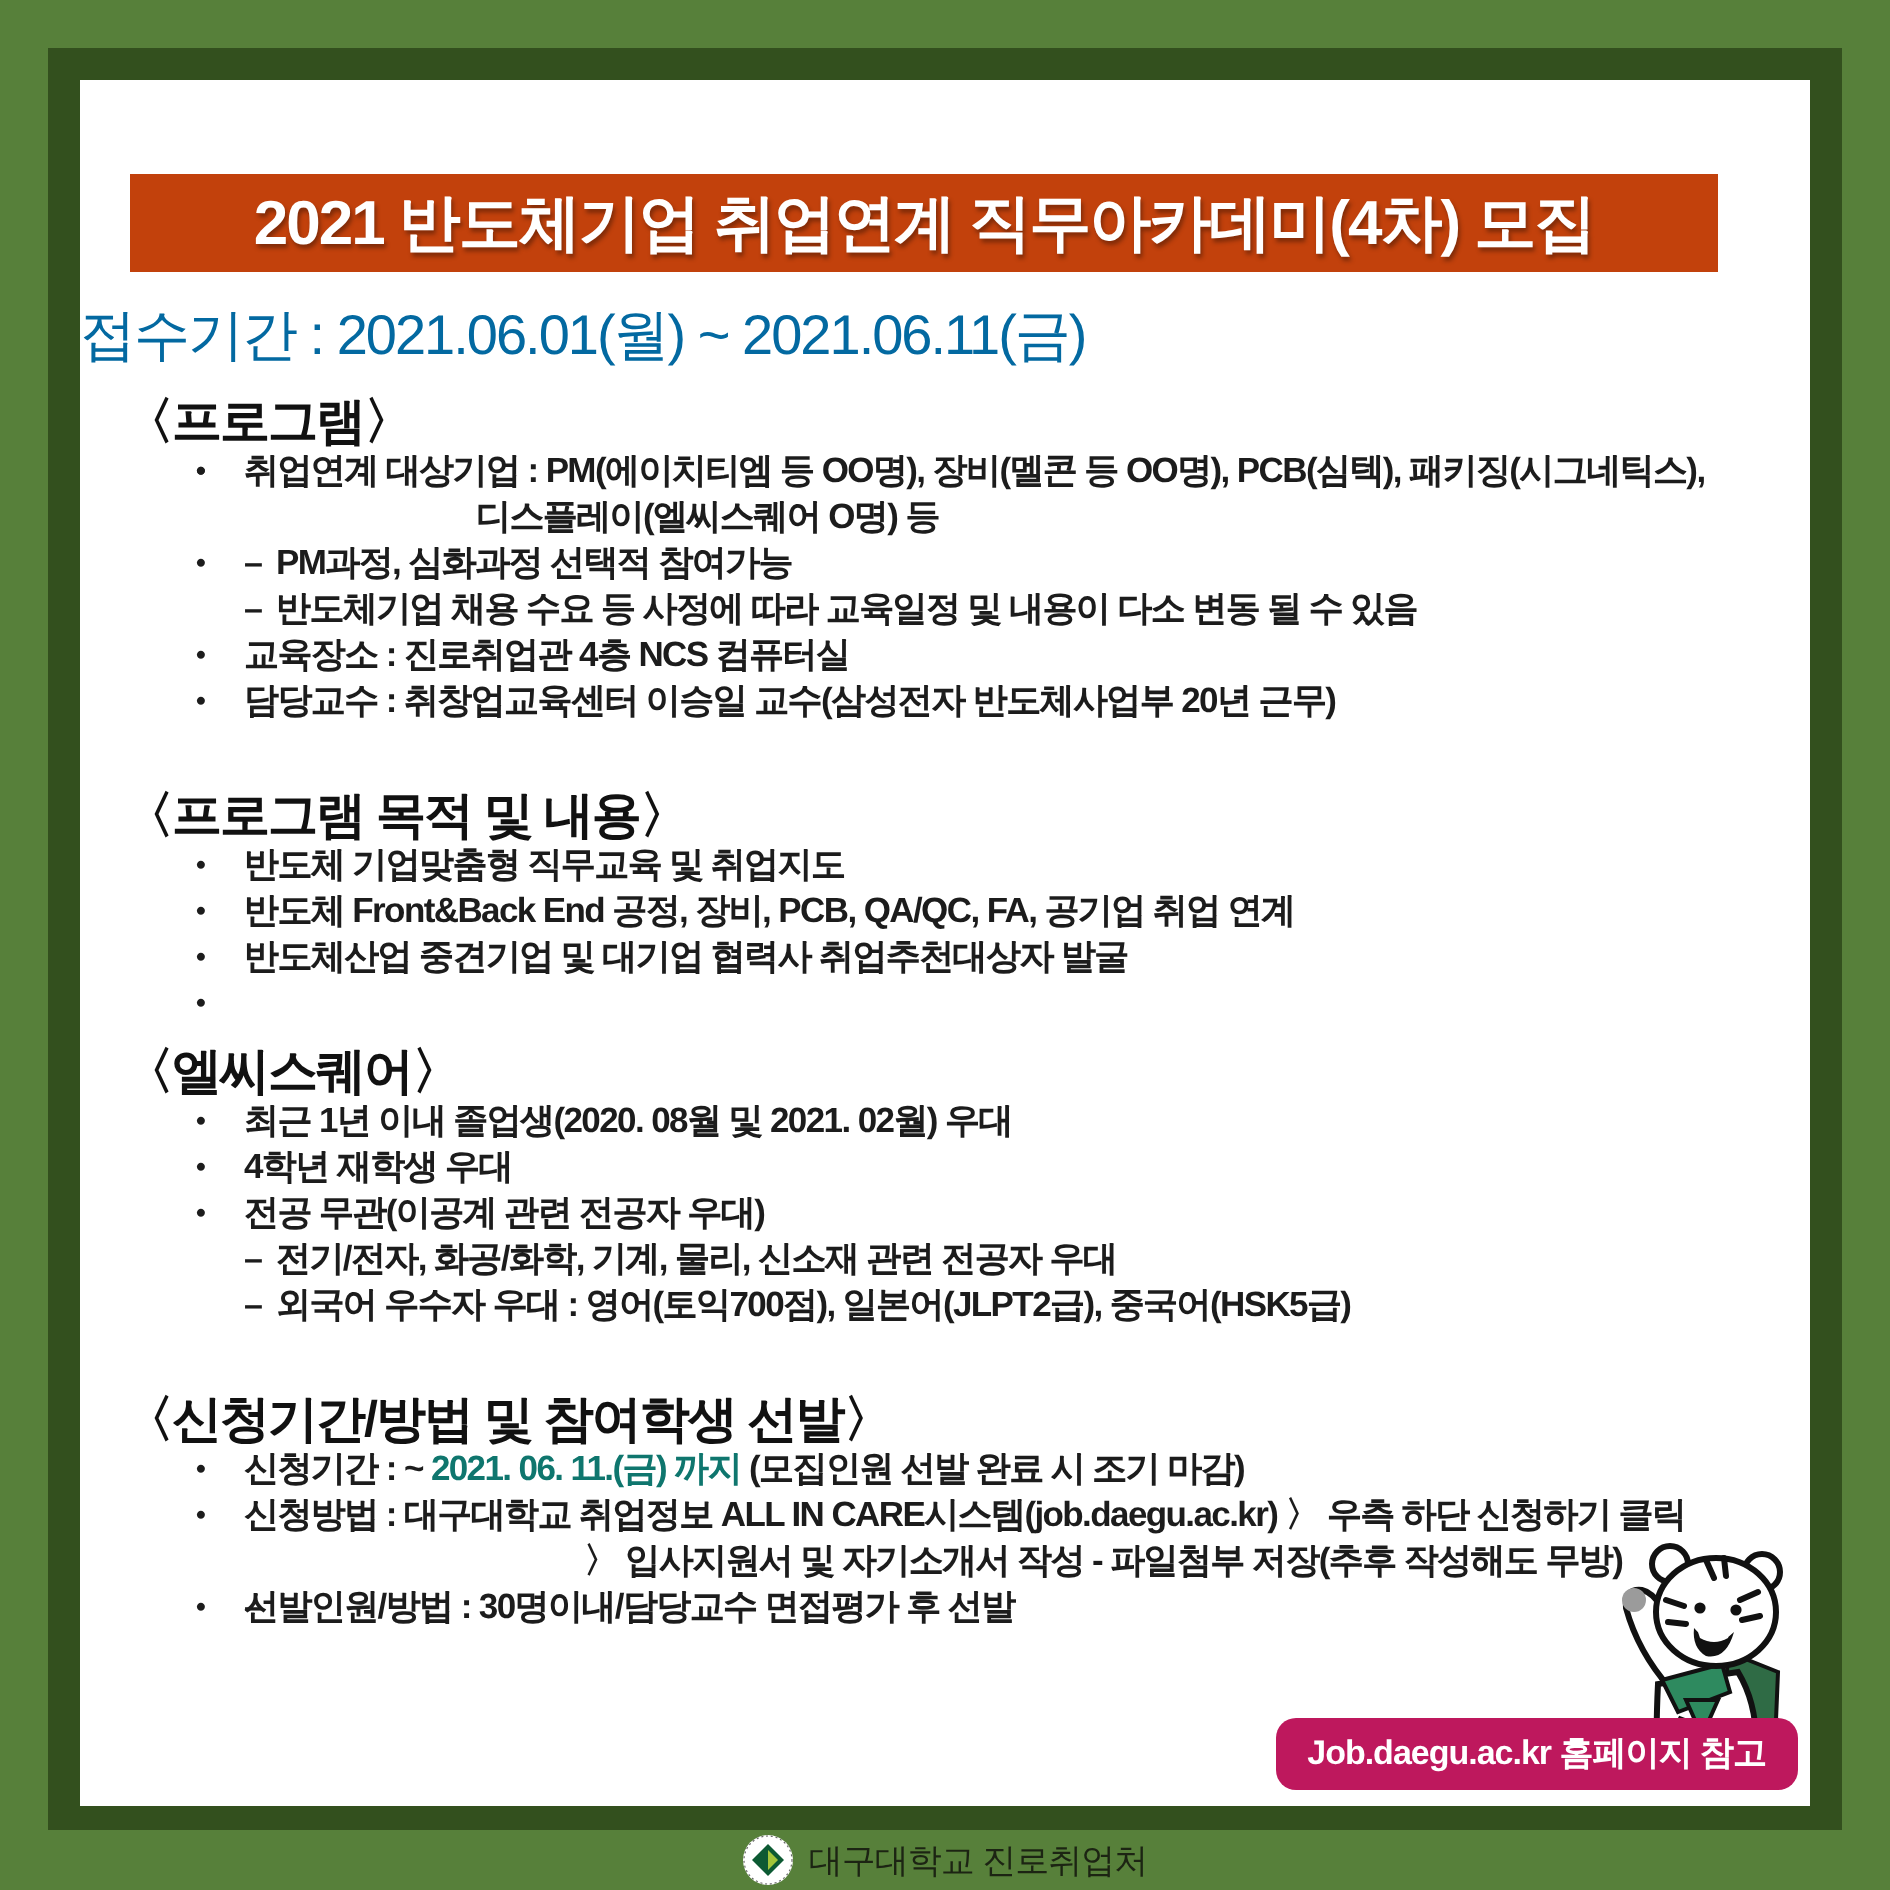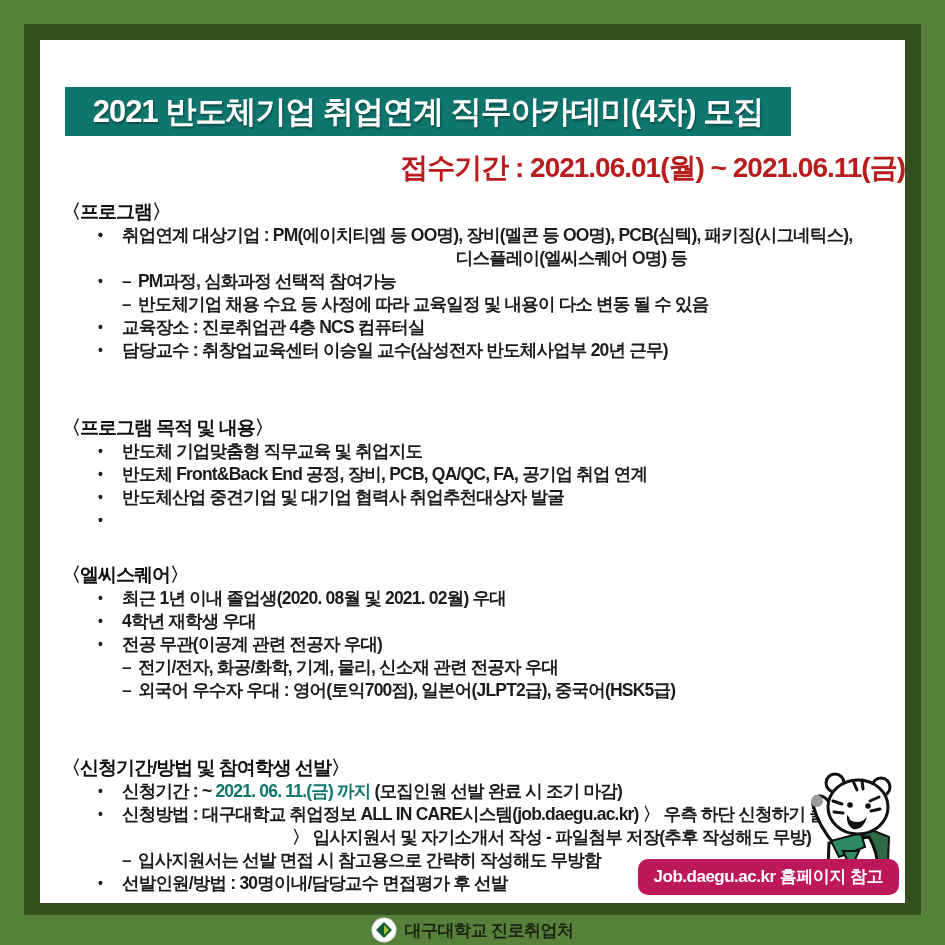--- a/index.html
+++ b/index.html
@@ -4,50 +4,50 @@
 <style>
   html,body{margin:0;padding:0;}
   body{
     width:945px;height:945px;position:relative;overflow:hidden;
     font-family:"Liberation Sans","DejaVu Sans",sans-serif;
     background:#57803a;
   }
   .frame{position:absolute;left:24px;top:24px;right:24px;bottom:30px;background:#33501e;}
   .content{position:absolute;left:40px;top:40px;right:40px;bottom:42px;background:#ffffff;overflow:hidden;}
   .banner{
-    margin:47px 0 0 25px;width:726px;height:49px;background:#0f766e;
+    margin:47px 0 0 25px;width:794px;height:49px;background:#c2410c;
     color:#ffffff;font-size:31px;font-weight:800;text-align:center;line-height:49px;
     letter-spacing:-1px;text-shadow:1px 2px 2px rgba(0,0,0,.35);
   }
   .subtitle{
-    margin-top:13px;text-align:right;color:#b91c1c;
-    font-size:28px;font-weight:700;letter-spacing:-1px;
+    margin-top:13px;text-align:left;color:#0369a1;
+    font-size:28px;font-weight:400;letter-spacing:-1px;
   }
   .sections{margin:10px 0 0 22px;}
-  .section{margin-top:53px;}
+  .section{margin-top:34px;}
   .section:first-child{margin-top:12px;}
-  .sec-heading{font-size:19px;font-weight:800;color:#111;letter-spacing:-1px;line-height:25px;}
+  .sec-heading{font-size:25px;font-weight:800;color:#111;letter-spacing:-1px;line-height:25px;}
   .li{position:relative;font-size:17.5px;font-weight:600;color:#1c1c1c;line-height:23px;letter-spacing:-0.8px;}
   .li .marker{position:absolute;left:36px;top:0;font-size:14px;}
   .li.bullet{padding-left:60px;}
   .li.dash{padding-left:76px;}
   .li.dash .marker{left:60px;font-size:17px;}
   .li.cont{padding-left:136px;text-align:center;}
-  .li.cont-wide{padding-left:176px;text-align:center;}
+  .li.cont-wide{padding-left:176px;}
   .badge{
     position:absolute;right:6px;bottom:8px;z-index:5;
     background:#be185d;color:#ffffff;font-size:17px;font-weight:800;letter-spacing:-0.5px;
     padding:6px 16px 7px;border-radius:10px;
   }
   .mascot{position:absolute;right:-4px;bottom:14px;z-index:4;}
   .footer{
     position:absolute;left:0;right:0;bottom:0;height:30px;
     display:flex;align-items:center;justify-content:center;gap:7px;
   }
-  .footer-text{font-size:17px;font-weight:700;color:#1c2413;letter-spacing:-0.5px;}
+  .footer-text{font-size:17px;font-weight:400;color:#1c2413;letter-spacing:-0.5px;}
 </style>
 </head>
 <body>
 
 <div class="frame"></div>
 
 <div class="content">
 
   <div class="banner">2021  반도체기업 취업연계 직무아카데미(4차) 모집</div>
 
@@ -78,21 +78,21 @@
         <div class="li bullet"><span class="marker">•</span><span>4학년 재학생 우대</span></div>
         <div class="li bullet"><span class="marker">•</span><span>전공 무관(이공계 관련 전공자 우대)</span></div>
         <div class="li dash"><span class="marker">–</span><span>전기/전자, 화공/화학, 기계, 물리, 신소재 관련 전공자 우대</span></div>
         <div class="li dash"><span class="marker">–</span><span>외국어 우수자 우대 : 영어(토익700점), 일본어(JLPT2급), 중국어(HSK5급)</span></div>
       </div>
       <div class="section">
         <div class="sec-heading">〈신청기간/방법 및 참여학생 선발〉</div>
         <div class="li bullet"><span class="marker">•</span><span>신청기간 : ~ </span><span style="color: #0f766e;">2021. 06. 11.(금) 까지</span><span> (모집인원 선발 완료 시 조기 마감)</span></div>
         <div class="li bullet"><span class="marker">•</span><span>신청방법 : 대구대학교 취업정보 ALL IN CARE시스템(job.daegu.ac.kr) 〉 우측 하단 신청하기 클릭</span></div>
         <div class="li cont"><span>〉 입사지원서 및 자기소개서 작성 - 파일첨부 저장(추후 작성해도 무방)</span></div>
-        <div class="li dash"><span class="marker">–</span><span>입사지원서는 선발 면접 시 참고용으로 간략히 작성해도 무방함</span></div>
+        <div class="li dash"><span class="marker">–</span></div>
         <div class="li bullet"><span class="marker">•</span><span>선발인원/방법 : 30명이내/담당교수 면접평가 후 선발</span></div>
       </div>
     </div>
 
   <div class="mascot">
     <svg width="140" height="120" viewBox="0 0 140 120">
 
       <path d="M95 62 L120 72 L118 120 L92 120 Z" fill="#2f6b45" stroke="#111" stroke-width="2"></path>
 
       <path d="M60 78 Q58 120 62 120 L108 120 Q112 92 100 72 Z" fill="#ffffff" stroke="#111" stroke-width="3"></path>

